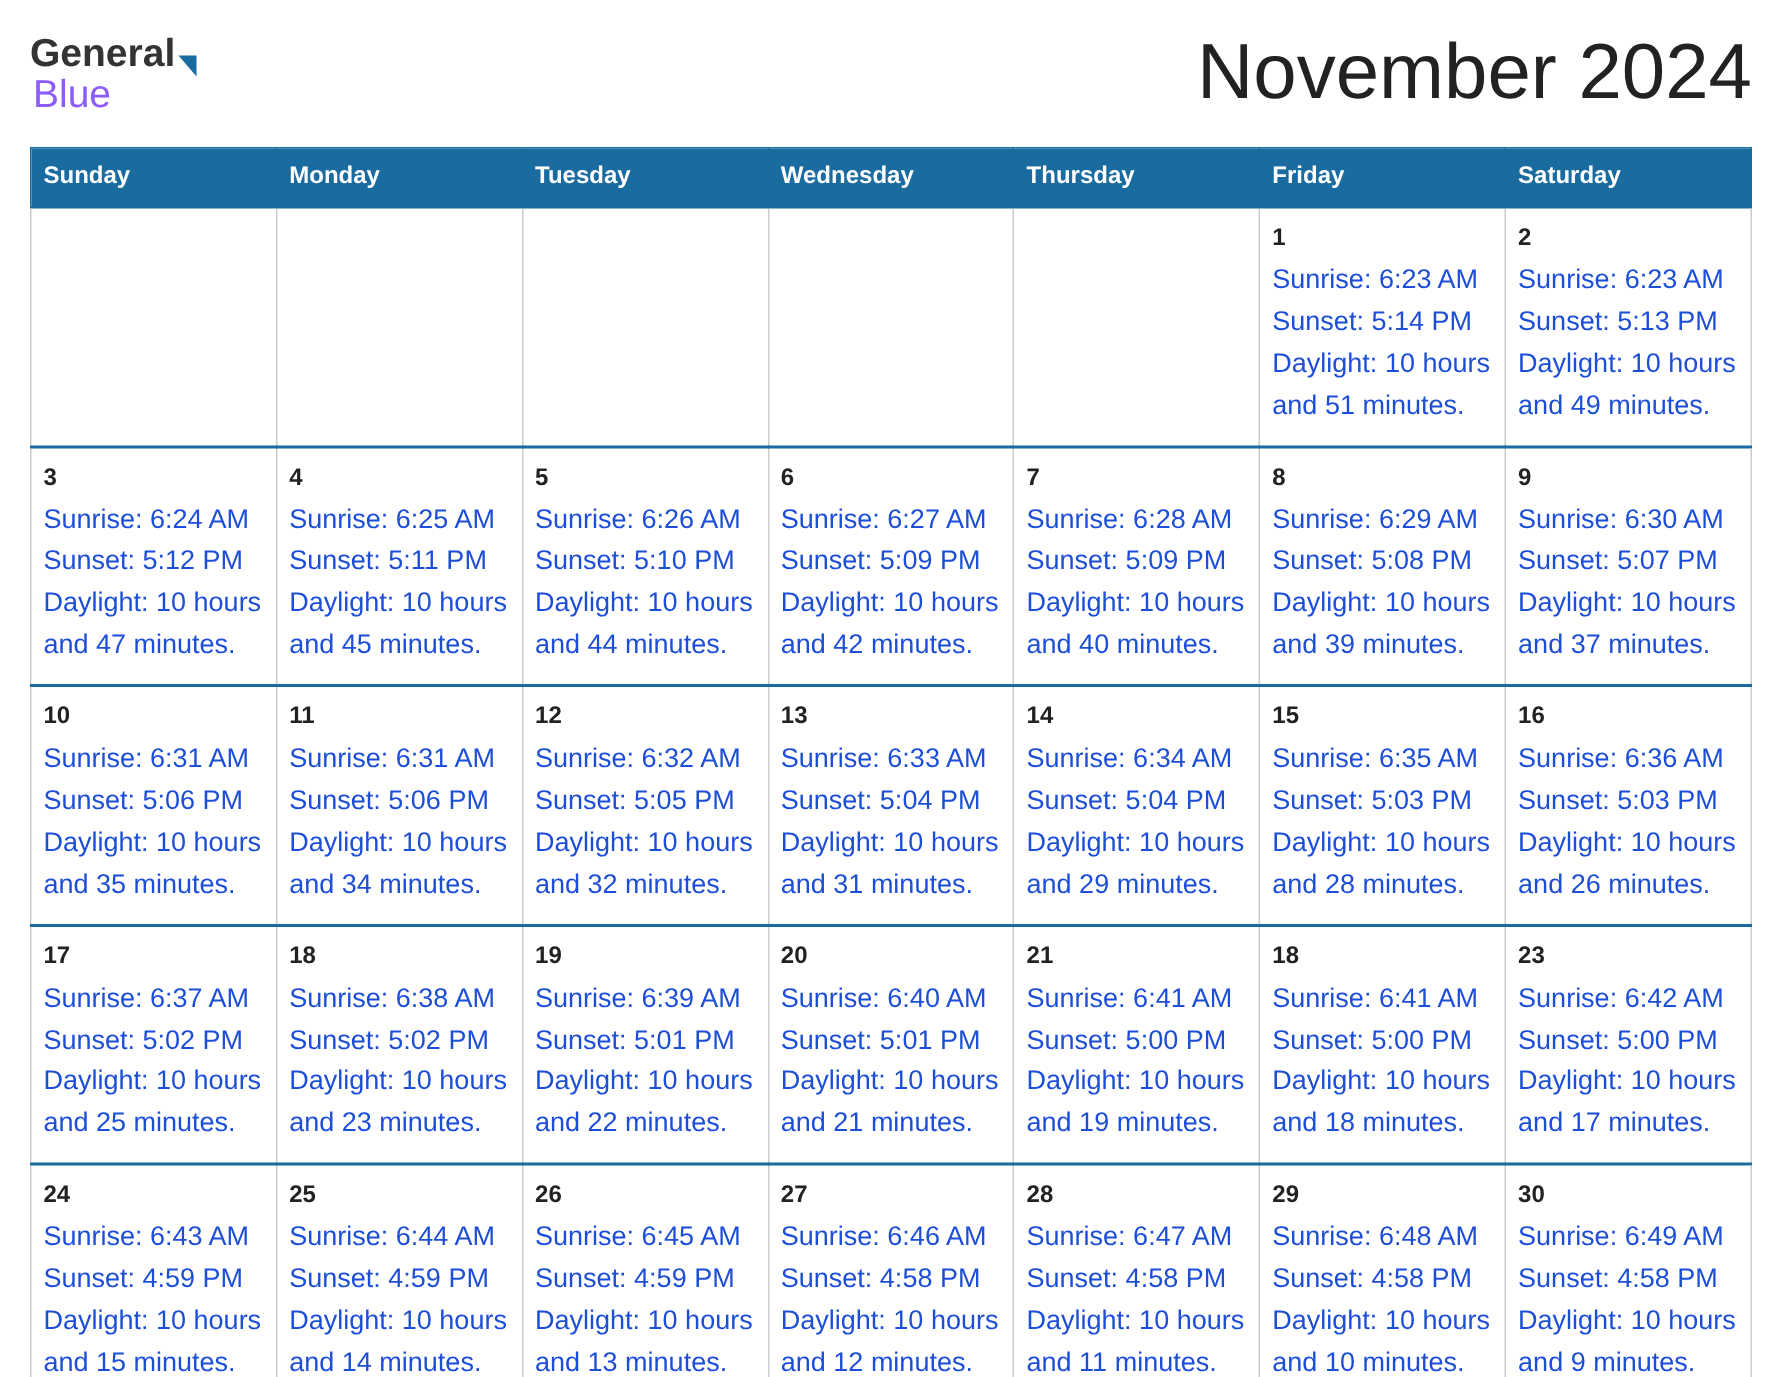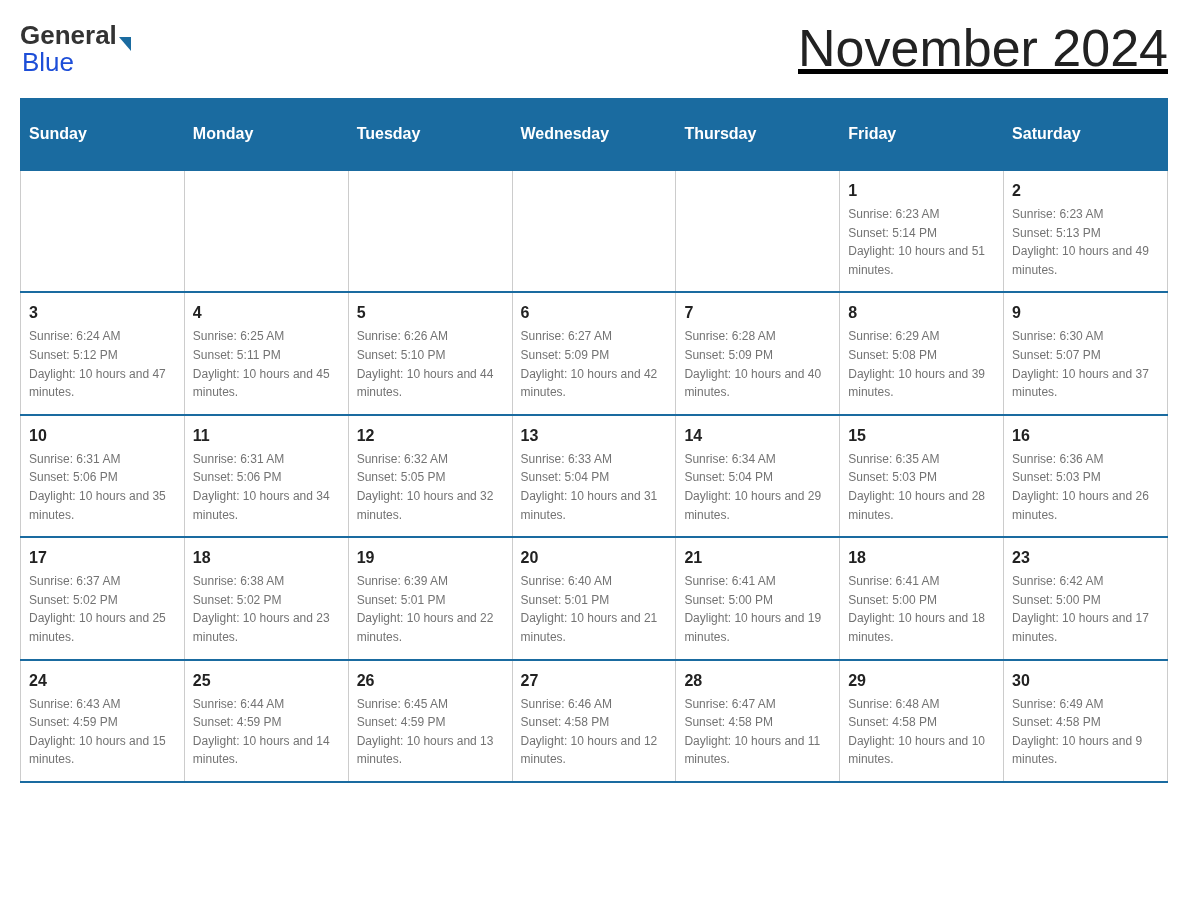--- a/index.html
+++ b/index.html
@@ -32,24 +32,23 @@
     .logo-arrow {
       display: inline-block;
       width: 0;
       height: 0;
       border-left: 12px solid transparent;
       border-right: 0px solid transparent;
       border-top: 14px solid #1a6ba0;
       margin-left: 2px;
       margin-right: 2px;
     }
-    .logo-blue { color: #1d4ed8; font-size: 26px; }
+    .logo-blue { color: #8b5cf6; font-size: 26px; }
     .title-section {
       text-align: left;
-      text-decoration: underline;
     }
     .month-title {
       font-size: 52px;
       font-weight: normal;
       color: #222;
       line-height: 1.1;
     }
     .location-title {
       font-size: 22px;
       color: #555;
@@ -60,21 +59,21 @@
       border-collapse: collapse;
       table-layout: fixed;
     }
     .calendar-table thead tr {
       background-color: #1a6ba0;
     }
     .calendar-table thead th {
       color: #ffffff;
       font-size: 16px;
       font-weight: bold;
-      padding: 26px 8px;
+      padding: 10px 8px;
       text-align: left;
       border: 1px solid #1a6ba0;
     }
     .calendar-table tbody tr {
       border-bottom: 2px solid #1a6ba0;
     }
     .calendar-table tbody td {
       vertical-align: top;
       padding: 8px 8px 12px 8px;
       border-left: 1px solid #ccc;
@@ -86,22 +85,22 @@
       line-height: 1.5;
     }
     .day-number {
       font-size: 16px;
       font-weight: bold;
       color: #222;
       display: block;
       margin-bottom: 2px;
     }
     .day-info {
-      font-size: 12px;
-      color: #737373;
+      font-size: 18px;
+      color: #1d4ed8;
       line-height: 1.55;
     }
     .empty-cell {
       background: #f9f9f9;
     }
     .row-separator {
       border-top: 2px solid #1a6ba0;
     }
   </style>
 </head>

